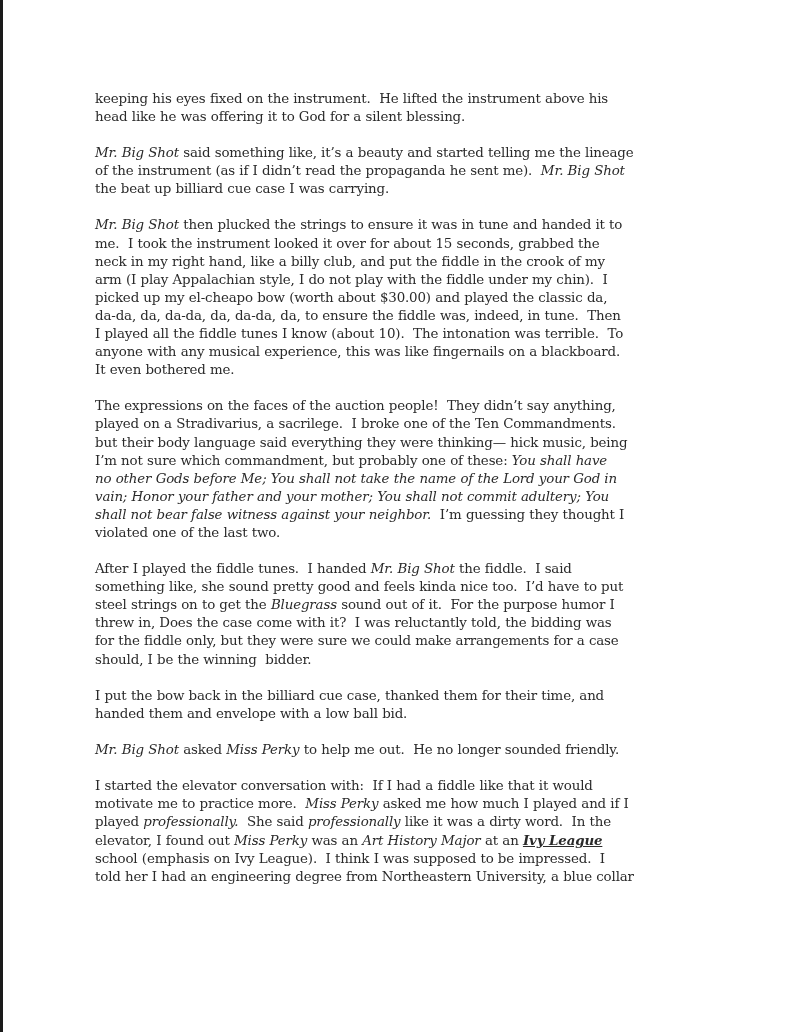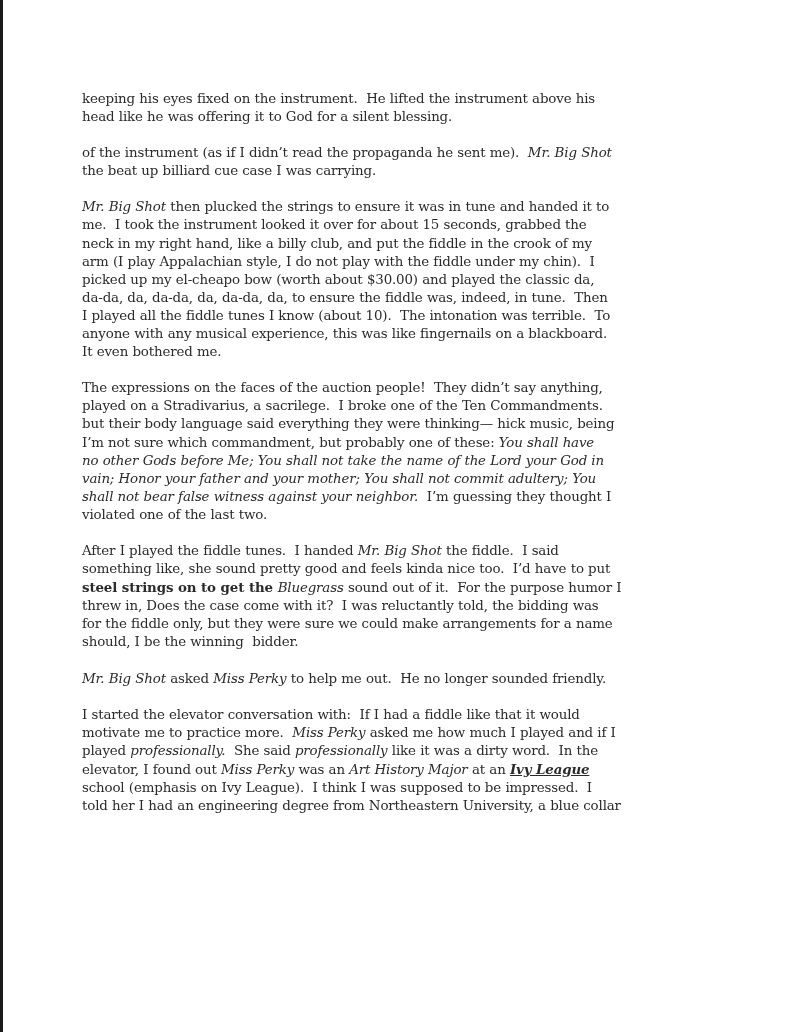--- a/index.html
+++ b/index.html
@@ -16,21 +16,21 @@
     .page-border-left {
       position: absolute;
       left: 0;
       top: 0;
       width: 3px;
       height: 1032px;
       background: #1a1a1a;
     }
     .page {
       position: absolute;
-      left: 82px;
+      left: 95px;
       top: 90px;
       width: 620px;
       font-family: "DejaVu Serif", "Liberation Serif", serif;
       font-size: 13.4px;
       line-height: 18.1px;
       color: #2a2a2a;
       letter-spacing: -0.15px;
       word-spacing: 0.2px;
     }
     .para {
@@ -54,20 +54,21 @@
 <body>
 
 <div class="page-border-left"></div>
 
 <div class="page" id="doc">
     <p class="para">
       <span class="line"><span style="white-space: pre;">keeping his eyes fixed on the instrument.  He lifted the instrument above his</span></span>
       <span class="line"><span style="white-space: pre;">head like he was offering it to God for a silent blessing.</span></span>
     </p>
     <p class="para">
+      <span class="line"><span class="it" style="white-space: pre;">Mr. Big Shot</span><span style="white-space: pre;"> said something like, it’s a beauty and started telling me the lineage</span></span>
       <span class="line"><span style="white-space: pre;">of the instrument (as if I didn’t read the propaganda he sent me).  </span><span class="it" style="white-space: pre;">Mr. Big Shot</span></span>
       <span class="line"><span style="white-space: pre; margin-top: 39px;">the beat up billiard cue case I was carrying.</span></span>
     </p>
     <p class="para">
       <span class="line"><span class="it" style="white-space: pre;">Mr. Big Shot</span><span style="white-space: pre;"> then plucked the strings to ensure it was in tune and handed it to</span></span>
       <span class="line"><span style="white-space: pre;">me.  I took the instrument looked it over for about 15 seconds, grabbed the</span></span>
       <span class="line"><span style="white-space: pre;">neck in my right hand, like a billy club, and put the fiddle in the crook of my</span></span>
       <span class="line"><span style="white-space: pre;">arm (I play Appalachian style, I do not play with the fiddle under my chin).  I</span></span>
       <span class="line"><span style="white-space: pre;">picked up my el-cheapo bow (worth about $30.00) and played the classic da,</span></span>
       <span class="line"><span style="white-space: pre;">da-da, da, da-da, da, da-da, da, to ensure the fiddle was, indeed, in tune.  Then</span></span>
@@ -81,24 +82,28 @@
       <span class="line"><span style="white-space: pre;">but their body language said everything they were thinking— hick music, being</span></span>
       <span class="line"><span style="white-space: pre;">I’m not sure which commandment, but probably one of these: </span><span class="it" style="white-space: pre;">You shall have</span></span>
       <span class="line"><span class="it" style="white-space: pre;">no other Gods before Me; You shall not take the name of the Lord your God in</span></span>
       <span class="line"><span class="it" style="white-space: pre;">vain; Honor your father and your mother; You shall not commit adultery; You</span></span>
       <span class="line"><span class="it" style="white-space: pre;">shall not bear false witness against your neighbor.</span><span style="white-space: pre;">  I’m guessing they thought I</span></span>
       <span class="line"><span style="white-space: pre;">violated one of the last two.</span></span>
     </p>
     <p class="para">
       <span class="line"><span style="white-space: pre;">After I played the fiddle tunes.  I handed </span><span class="it" style="white-space: pre;">Mr. Big Shot</span><span style="white-space: pre;"> the fiddle.  I said</span></span>
       <span class="line"><span style="white-space: pre;">something like, she sound pretty good and feels kinda nice too.  I’d have to put</span></span>
-      <span class="line"><span style="white-space: pre; font-weight: bold;">steel strings on to get the </span><span class="it" style="white-space: pre;">Bluegrass</span><span style="white-space: pre;"> sound out of it.  For the purpose humor I</span></span>
+      <span class="line"><span style="white-space: pre;">steel strings on to get the </span><span class="it" style="white-space: pre;">Bluegrass</span><span style="white-space: pre;"> sound out of it.  For the purpose humor I</span></span>
       <span class="line"><span style="white-space: pre;">threw in, Does the case come with it?  I was reluctantly told, the bidding was</span></span>
-      <span class="line"><span style="white-space: pre;">for the fiddle only, but they were sure we could make arrangements for a name</span></span>
+      <span class="line"><span style="white-space: pre;">for the fiddle only, but they were sure we could make arrangements for a case</span></span>
       <span class="line"><span style="white-space: pre;">should, I be the winning  bidder.</span></span>
+    </p>
+    <p class="para">
+      <span class="line"><span style="white-space: pre;">I put the bow back in the billiard cue case, thanked them for their time, and</span></span>
+      <span class="line"><span style="white-space: pre;">handed them and envelope with a low ball bid.</span></span>
     </p>
     <p class="para">
       <span class="line"><span class="it" style="white-space: pre;">Mr. Big Shot</span><span style="white-space: pre;"> asked </span><span class="it" style="white-space: pre;">Miss Perky</span><span style="white-space: pre;"> to help me out.  He no longer sounded friendly.</span></span>
     </p>
     <p class="para">
       <span class="line"><span style="white-space: pre;">I started the elevator conversation with:  If I had a fiddle like that it would</span></span>
       <span class="line"><span style="white-space: pre;">motivate me to practice more.  </span><span class="it" style="white-space: pre;">Miss Perky</span><span style="white-space: pre;"> asked me how much I played and if I</span></span>
       <span class="line"><span style="white-space: pre; text-align: right;">played </span><span class="it" style="white-space: pre;">professionally.</span><span style="white-space: pre;">  She said </span><span class="it" style="white-space: pre; margin-top: 8px;">professionally</span><span style="white-space: pre;"> like it was a dirty word.  In the</span></span>
       <span class="line"><span style="white-space: pre;">elevator, I found out </span><span class="it" style="white-space: pre;">Miss Perky</span><span style="white-space: pre;"> was an </span><span class="it" style="white-space: pre;">Art History Major</span><span style="white-space: pre;"> at an </span><span class="ivy" style="white-space: pre;">Ivy League</span></span>
       <span class="line"><span style="white-space: pre;">school (emphasis on Ivy League).  I think I was supposed to be impressed.  I</span></span>

